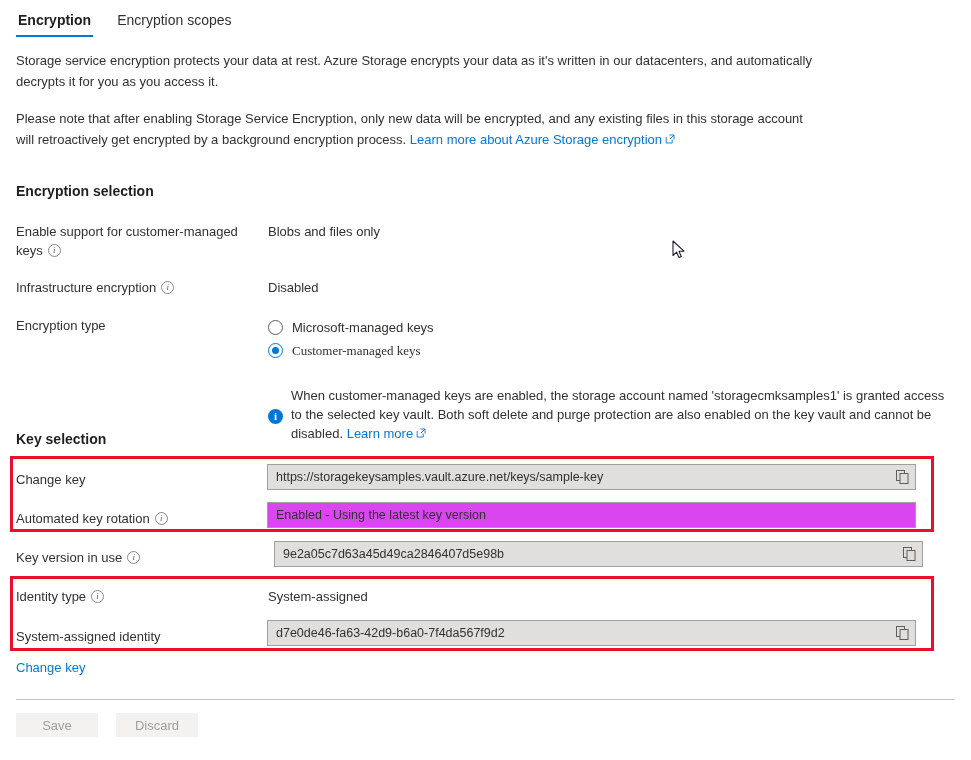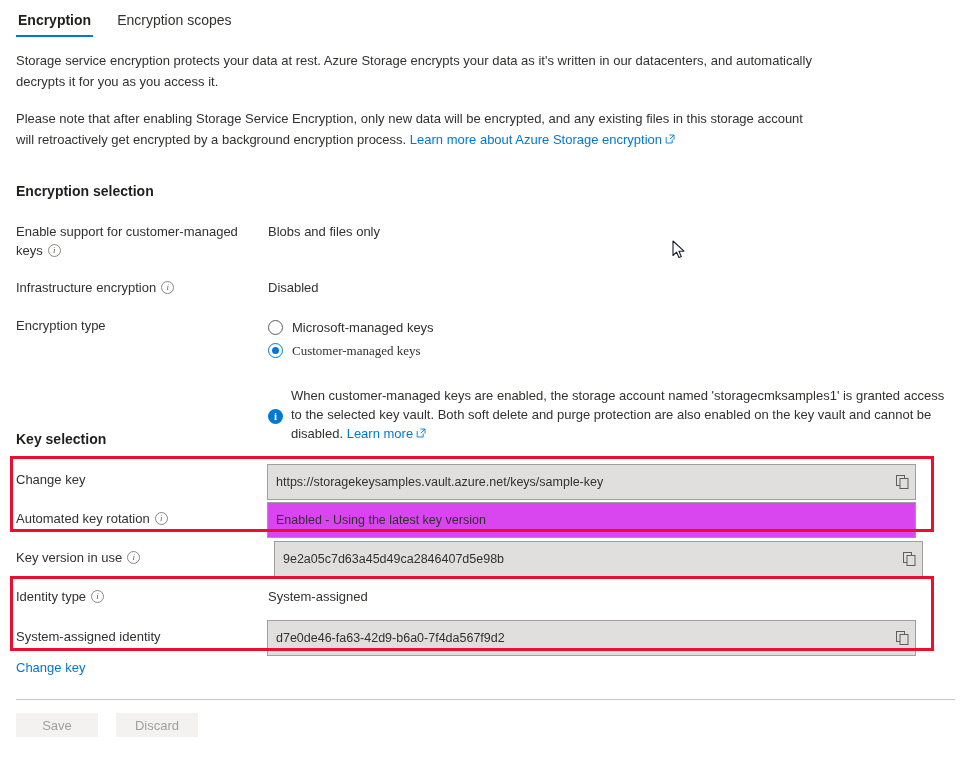--- a/index.html
+++ b/index.html
@@ -196,21 +196,21 @@
   }
   .callout .ctext {
     font-size: 13px;
     line-height: 19px;
     color: #323130;
   }
 
   
   .field {
     position: relative;
-    height: 36px;
+    height: 26px;
     border: 1px solid #a19f9d;
     display: flex;
     align-items: center;
   }
   .field.readonly { background: #e1dfdd; }
   .field.editable { background: #d946ef; }
   .field .ftext {
     flex: 1 1 auto;
     padding: 0 8px;
     font-size: 12.5px;

